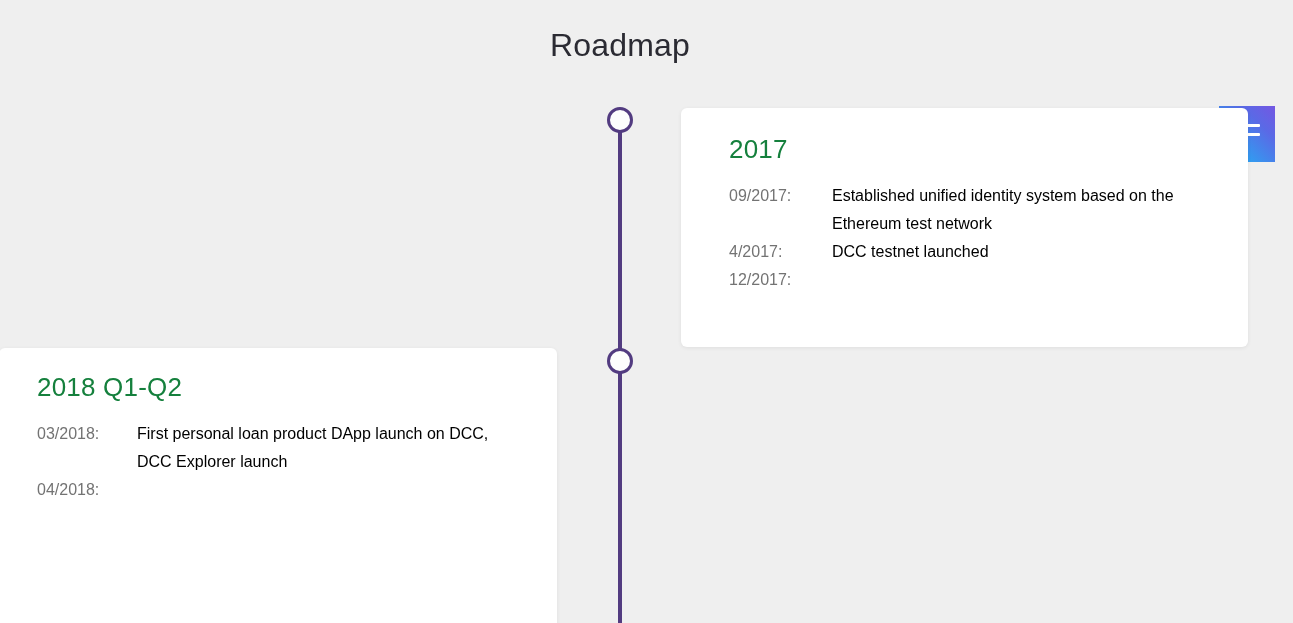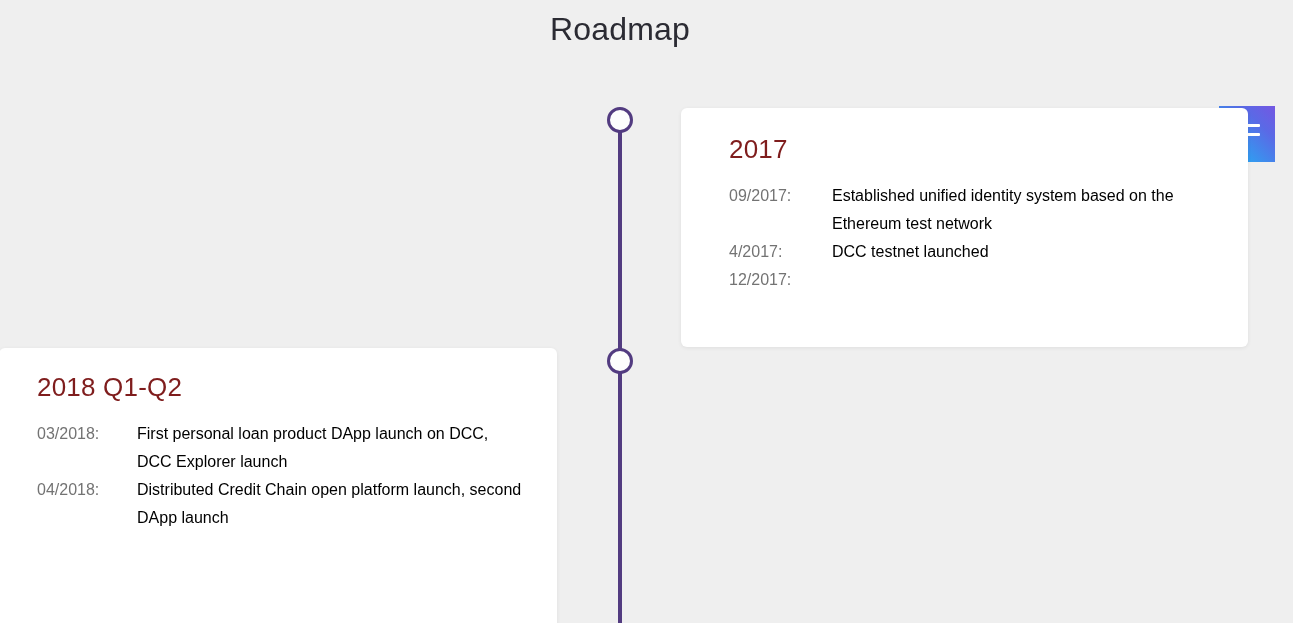--- a/index.html
+++ b/index.html
@@ -11,21 +11,21 @@
     height: 623px;
     background: #efefef;
     font-family: "Liberation Sans", sans-serif;
     overflow: hidden;
     position: relative;
   }
 
   
   .page-title {
     position: absolute;
-    top: 8px;
+    top: 24px;
     left: 0;
     width: 1240px;
     text-align: center;
     font-size: 32px;
     font-weight: 400;
     color: #2b2b33;
     letter-spacing: 0.2px;
     line-height: 42px;
   }
 
@@ -100,21 +100,21 @@
     left: -1px;
     top: 348px;
     width: 558px;
     height: 290px;
     padding: 22px 32px 20px 38px;
   }
 
   .card-title {
     font-size: 26px;
     font-weight: 400;
-    color: #7f1d1d;
+    color: #15803d;
     line-height: 34px;
     margin: 0 0 16px 0;
     letter-spacing: 0.2px;
   }
   .card-left .card-title { }
 
   .milestone-list {
     list-style: none;
     margin: 0;
     padding: 0;
@@ -171,16 +171,15 @@
 
 <div class="card card-left">
   <h2 class="card-title">2018 Q1-Q2</h2>
   <ul class="milestone-list">
     <li class="milestone">
       <span class="milestone-date">03/2018:</span>
       <span class="milestone-text">First personal loan product DApp launch on DCC, DCC Explorer launch</span>
     </li>
     <li class="milestone">
       <span class="milestone-date">04/2018:</span>
-      <span class="milestone-text">Distributed Credit Chain open platform launch, second DApp launch</span>
     </li>
   </ul>
 </div>
 
 </body></html>

